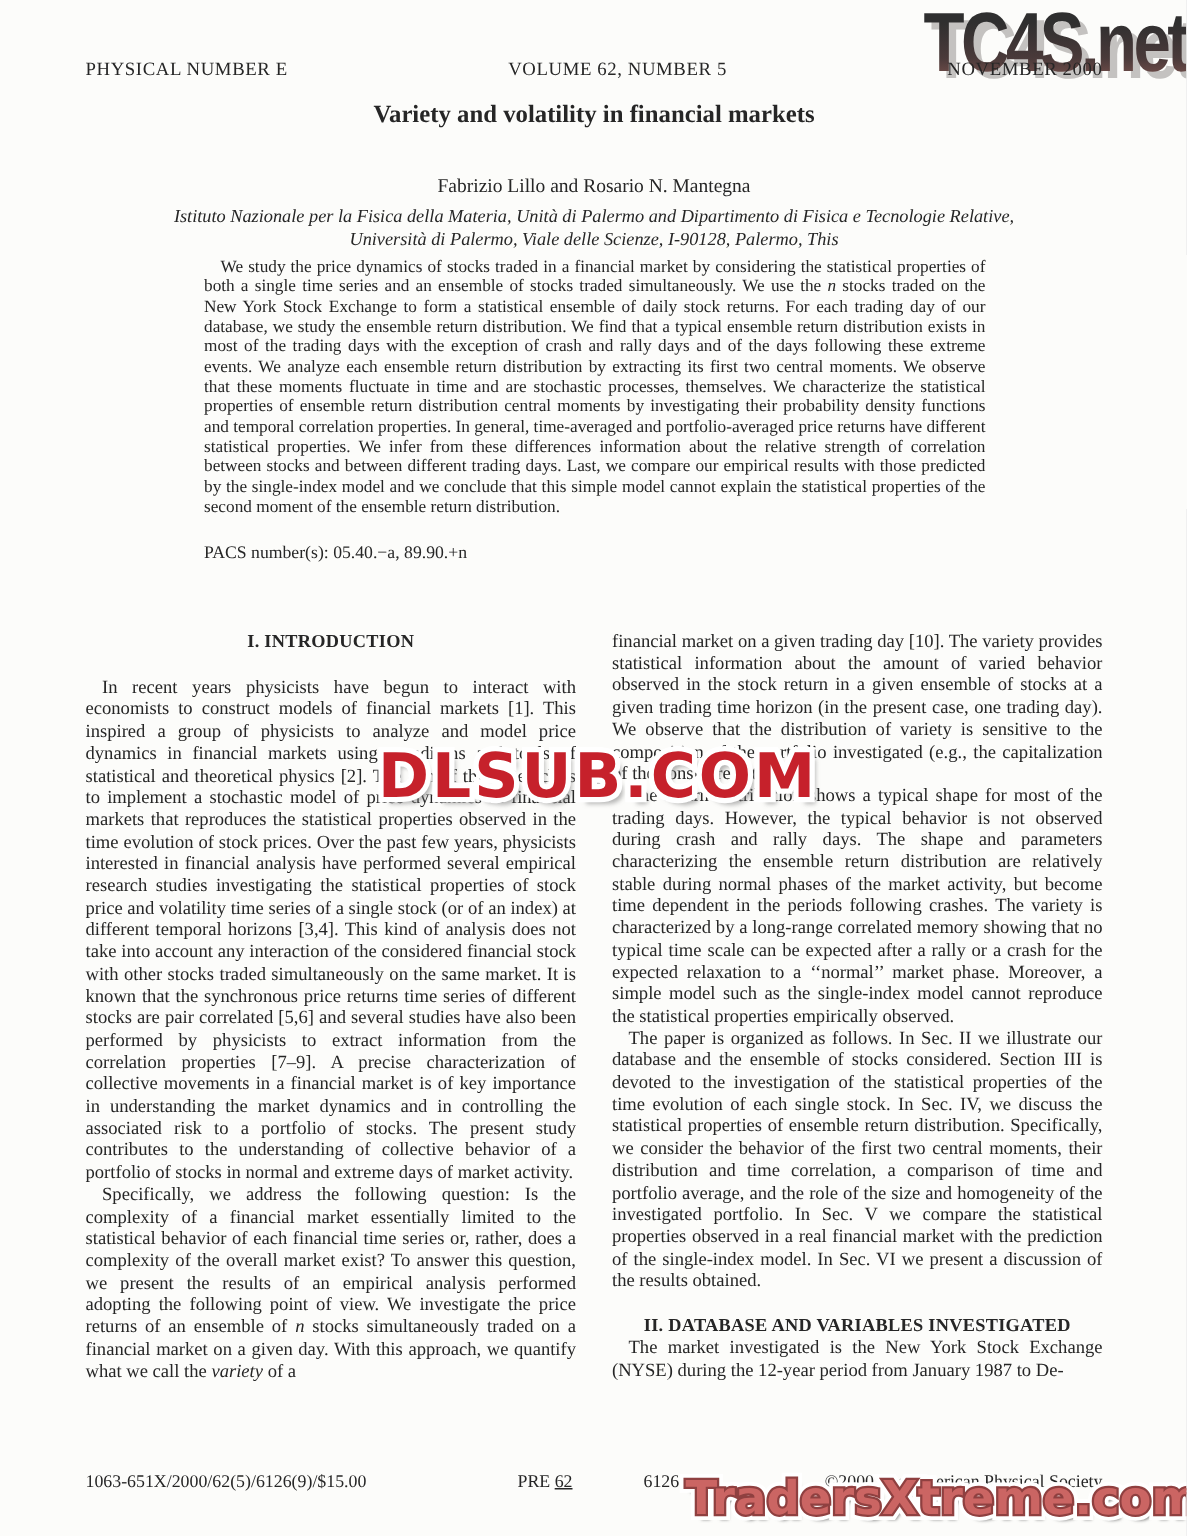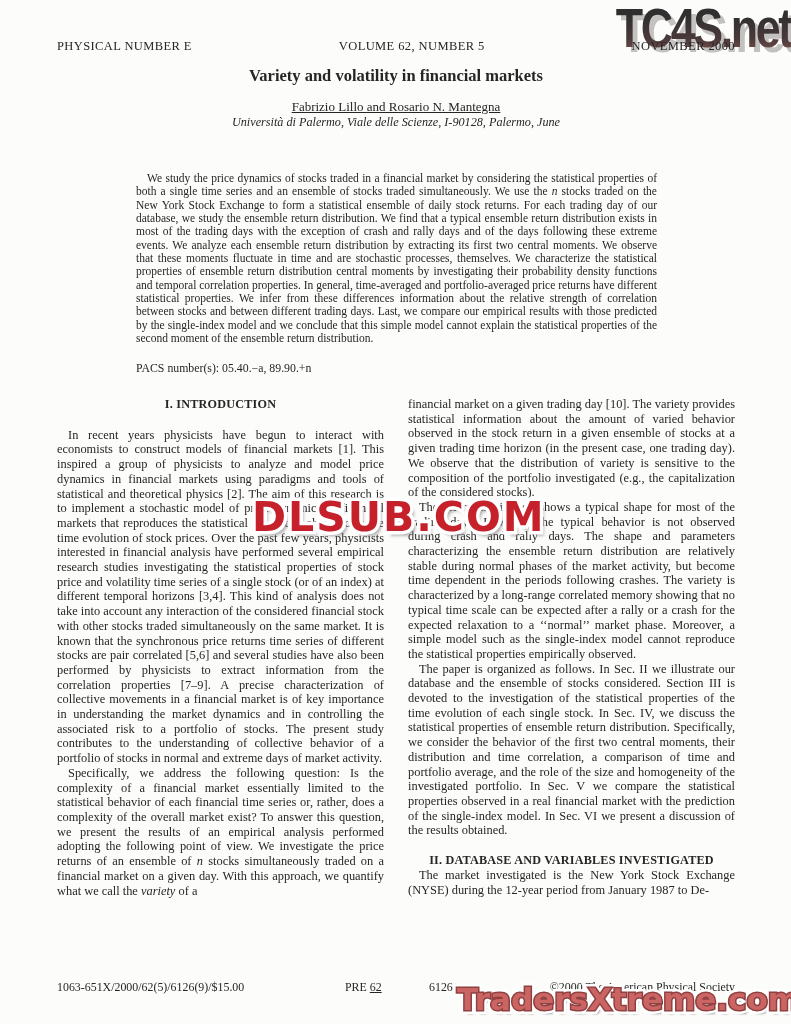--- a/index.html
+++ b/index.html
@@ -17,36 +17,36 @@
   
   .runhead {
     position:absolute; top:39px; left:57px; right:56px;
     display:flex; justify-content:space-between;
     font-size:12.5px; letter-spacing:0.4px; z-index:2;
   }
 
   
   .title-block { position:absolute; top:66px; left:57px; width:678px; text-align:center; z-index:2; }
   .paper-title { font-size:16.5px; font-weight:bold; }
-  .paper-authors { margin-top:13px; font-size:13px;text-decoration:underline; }
+  .paper-authors { margin-top:30px; font-size:13px; }
   .paper-affil { margin-top:5px; font-style:italic; font-size:12.2px; line-height:15px; }
   .paper-affil2 { font-style:italic; font-size:12.2px; line-height:15px; }
   .paper-received { margin-top:5px; font-size:11.8px; }
 
   
   .abstract {
     position:absolute; top:172px; left:136px; width:521px;
     text-align:justify; font-size:11.5px; line-height:13.35px;
     text-indent:11px; z-index:2;
   }
   .pacs { position:absolute; top:361px; left:136px; font-size:11.8px; z-index:2; }
 
   
   .columns {
-    position:absolute; top:397px; left:57px; width:678px; height:542px;
+    position:absolute; top:420px; left:57px; width:678px; height:542px;
     display:flex; gap:24px;
     text-align:justify; font-size:12.4px; line-height:14.7px;
     overflow:hidden; z-index:2;
   }
   .col { width:327px; overflow:hidden; }
   .sec-heading { text-align:center; font-weight:bold; font-size:12.2px; letter-spacing:0.2px; text-indent:0; }
   .sec-heading.first { margin-bottom:16px; }
   .sec-heading.second { margin-top:15px; margin-bottom:0; }
   .col p { margin:0; text-indent:11px; }
   .col p.noindent { text-indent:0; }
@@ -114,21 +114,22 @@
 
   <div class="runhead">
     <span>PHYSICAL NUMBER E</span>
     <span>VOLUME 62, NUMBER 5</span>
     <span>NOVEMBER 2000</span>
   </div>
 
   <div class="title-block">
     <div class="paper-title">Variety and volatility in financial markets</div>
     <div class="paper-authors">Fabrizio Lillo and Rosario N. Mantegna</div>
-    <div class="paper-affil2">Università di Palermo, Viale delle Scienze, I-90128, Palermo, June</div>
+    <div class="paper-affil">Istituto Nazionale per la Fisica della Materia, Unità di Palermo and Dipartimento di Fisica e Tecnologie Relative,</div>
+    <div class="paper-affil2">Università di Palermo, Viale delle Scienze, I-90128, Palermo, This</div>
   </div>
 
   <div class="abstract">We study the price dynamics of stocks traded in a financial market by considering the statistical properties of both a single time series and an ensemble of stocks traded simultaneously. We use the <i>n</i> stocks traded on the New York Stock Exchange to form a statistical ensemble of daily stock returns. For each trading day of our database, we study the ensemble return distribution. We find that a typical ensemble return distribution exists in most of the trading days with the exception of crash and rally days and of the days following these extreme events. We analyze each ensemble return distribution by extracting its first two central moments. We observe that these moments fluctuate in time and are stochastic processes, themselves. We characterize the statistical properties of ensemble return distribution central moments by investigating their probability density functions and temporal correlation properties. In general, time-averaged and portfolio-averaged price returns have different statistical properties. We infer from these differences information about the relative strength of correlation between stocks and between different trading days. Last, we compare our empirical results with those predicted by the single-index model and we conclude that this simple model cannot explain the statistical properties of the second moment of the ensemble return distribution.</div>
   <div class="pacs">PACS number(s):  05.40.−a, 89.90.+n</div>
 
   <div class="columns">
     <div class="col">
       <div class="sec-heading first">I. INTRODUCTION</div>
       <p>In recent years physicists have begun to interact with economists to construct models of financial markets [1]. This inspired a group of physicists to analyze and model price dynamics in financial markets using paradigms and tools of statistical and theoretical physics [2]. The aim of this research is to implement a stochastic model of price dynamics in financial markets that reproduces the statistical properties observed in the time evolution of stock prices. Over the past few years, physicists interested in financial analysis have performed several empirical research studies investigating the statistical properties of stock price and volatility time series of a single stock (or of an index) at different temporal horizons [3,4]. This kind of analysis does not take into account any interaction of the considered financial stock with other stocks traded simultaneously on the same market. It is known that the synchronous price returns time series of different stocks are pair correlated [5,6] and several studies have also been performed by physicists to extract information from the correlation properties [7–9]. A precise characterization of collective movements in a financial market is of key importance in understanding the market dynamics and in controlling the associated risk to a portfolio of stocks. The present study contributes to the understanding of collective behavior of a portfolio of stocks in normal and extreme days of market activity.</p>
       <p>Specifically, we address the following question: Is the complexity of a financial market essentially limited to the statistical behavior of each financial time series or, rather, does a complexity of the overall market exist? To answer this question, we present the results of an empirical analysis performed adopting the following point of view. We investigate the price returns of an ensemble of <i>n</i> stocks simultaneously traded on a financial market on a given day. With this approach, we quantify what we call the <i>variety</i> of a</p>

